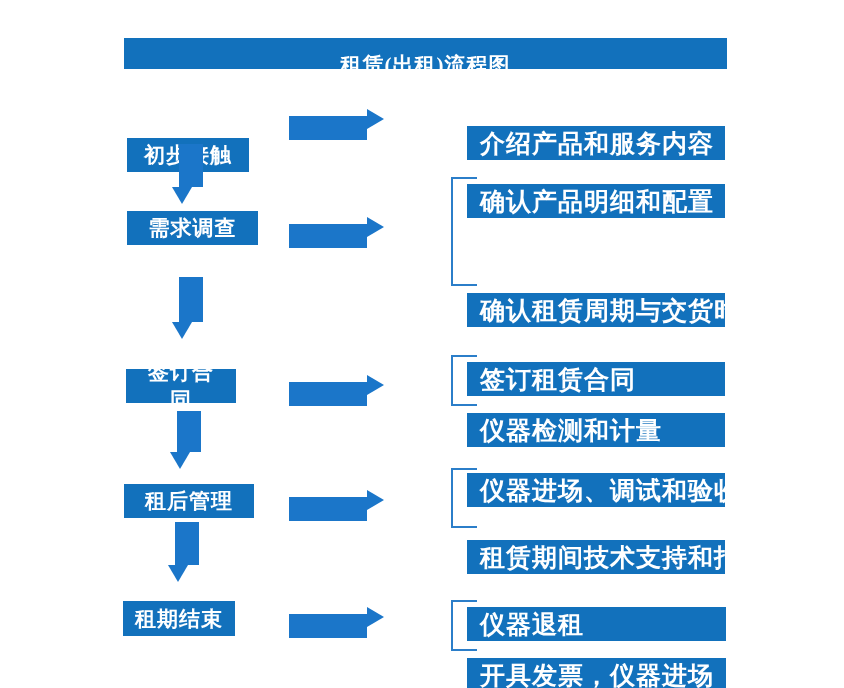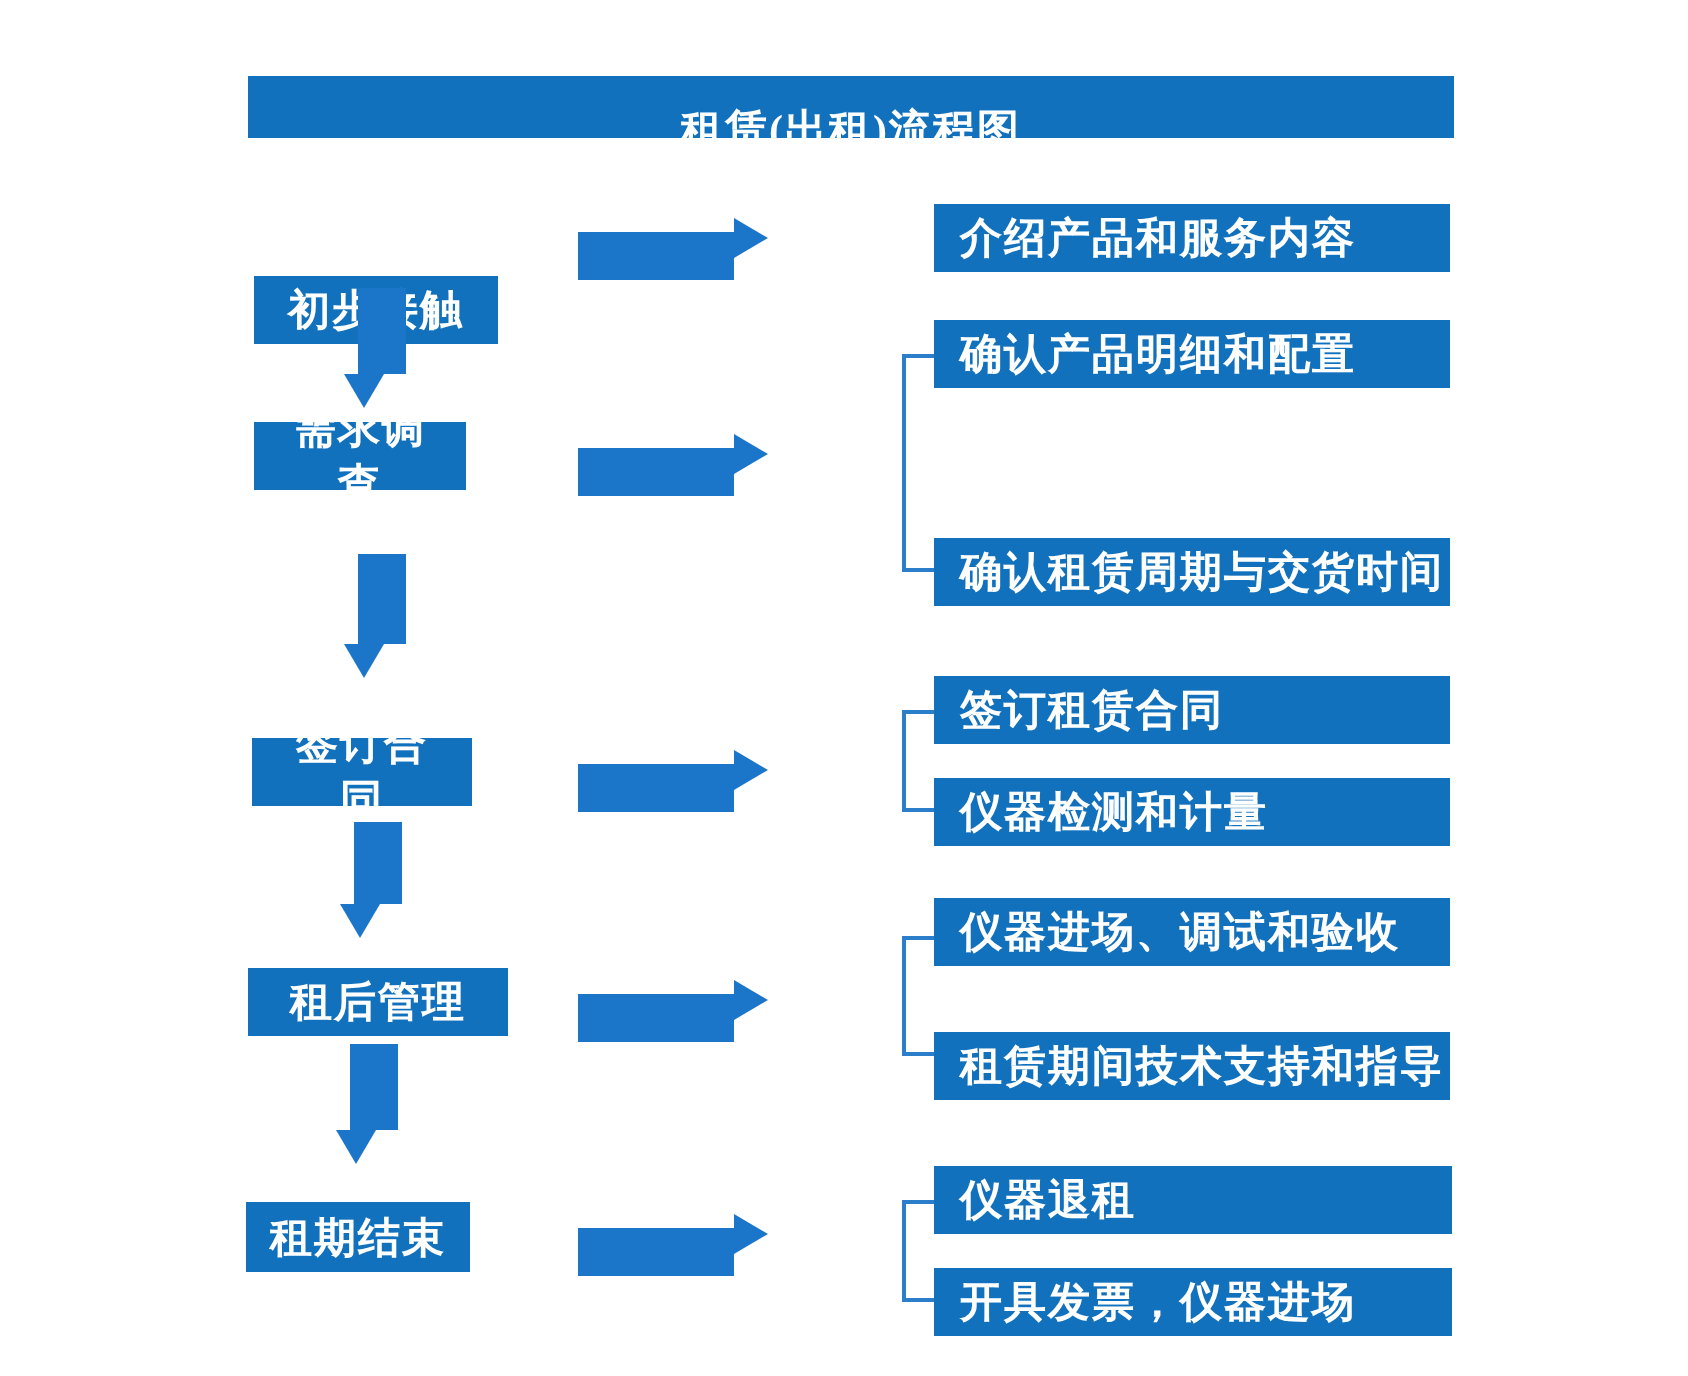--- a/index.html
+++ b/index.html
@@ -22,23 +22,23 @@
   }
 
   .step-box{
     position:absolute;background:var(--accent);color:var(--text);
     font-size:21px;font-weight:bold;text-align:center;
     display:flex;align-items:center;justify-content:center;
     letter-spacing:1px;
   }
   .out-box{
     position:absolute;background:var(--accent);color:var(--text);
-    font-size:21px;font-weight:bold;text-align:left;
+    font-size:25px;font-weight:bold;text-align:left;
     display:flex;align-items:center;padding-left:13px;
-    letter-spacing:1px;white-space:nowrap;
+    letter-spacing:1px;white-space:nowrap;margin-top:24px;
   }
 
   
   .harrow{position:absolute;height:7px;width:78px;background:var(--arrow);}
   .harrow::after{
     content:"";position:absolute;left:78px;top:-7px;
     border-top:10px solid transparent;border-bottom:10px solid transparent;
     border-left:17px solid var(--arrow);
   }
   
@@ -51,21 +51,21 @@
 
   .bracket{
     position:absolute;width:12px;
     border-left:2px solid var(--bracket);
     border-top:2px solid var(--bracket);
     border-bottom:2px solid var(--bracket);
   }
 
   
   .s0{left:103px;top:78px;width:122px;height:34px;margin-top:36px;}
-  .s1{left:103px;top:187px;width:106px;height:34px;}
+  .s1{left:103px;top:187px;width:131px;height:34px;}
   .s2{left:102px;top:345px;width:110px;height:34px;}
   .s3{left:100px;top:460px;width:130px;height:34px;}
   .s4{left:99px;top:577px;width:112px;height:35px;}
 
   
   .o0{left:443px;top:78px;width:258px;height:34px;}
   .o1{left:443px;top:136px;width:258px;height:34px;}
   .o2{left:443px;top:187px;width:258px;height:34px;}
   .o3{left:443px;top:245px;width:258px;height:34px;}
   .o4{left:443px;top:314px;width:258px;height:34px;}

